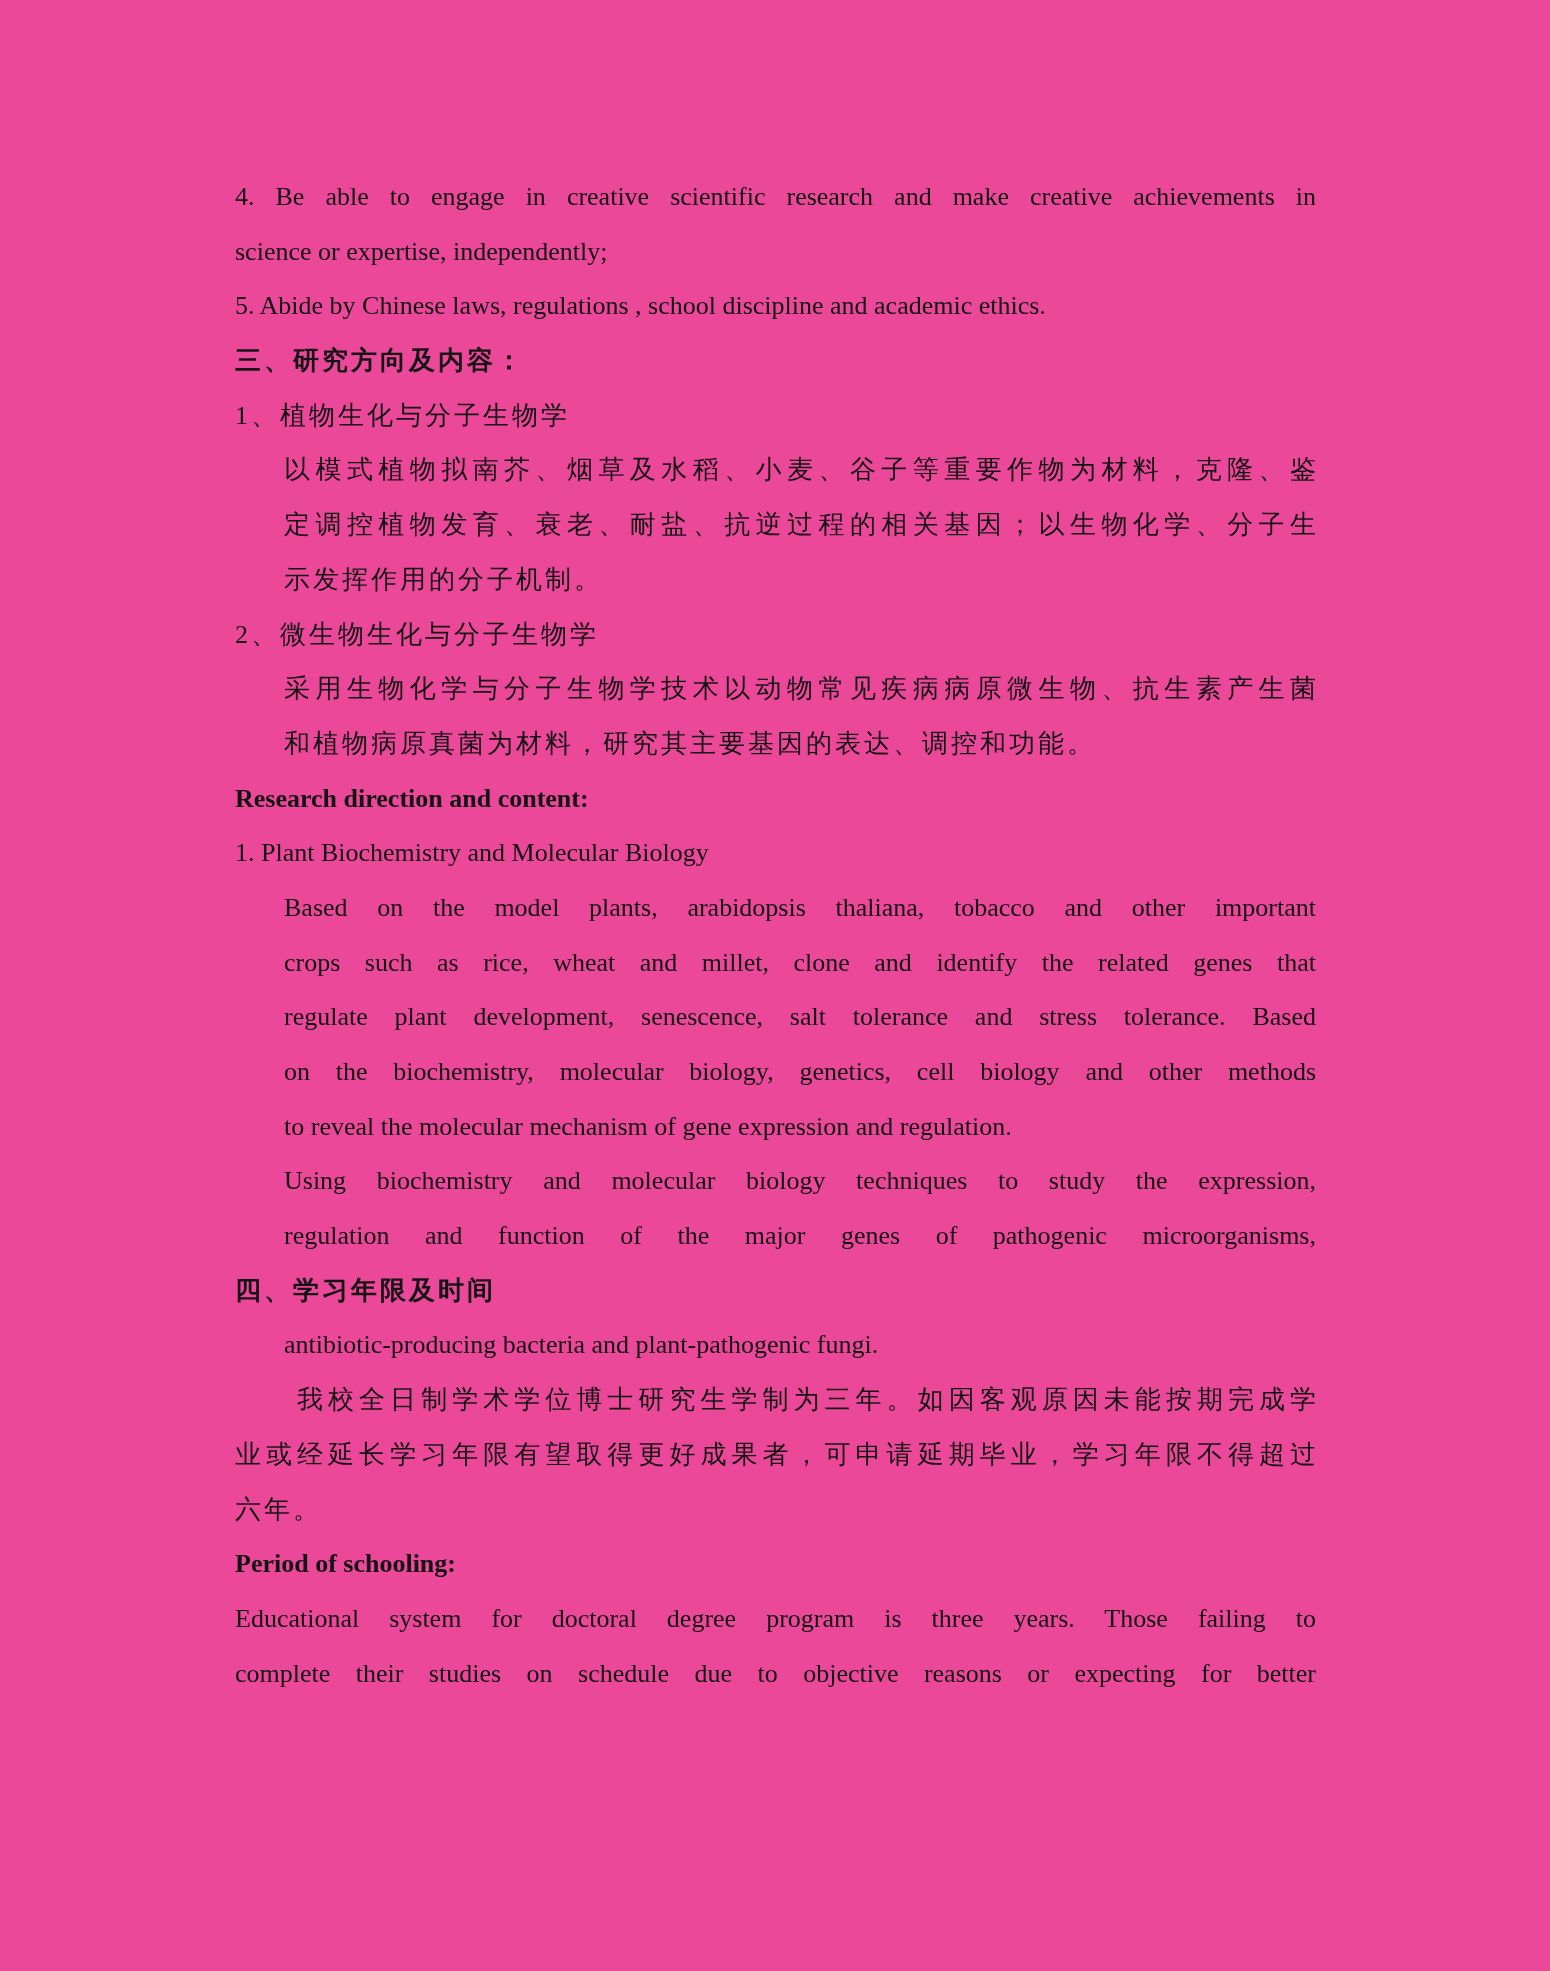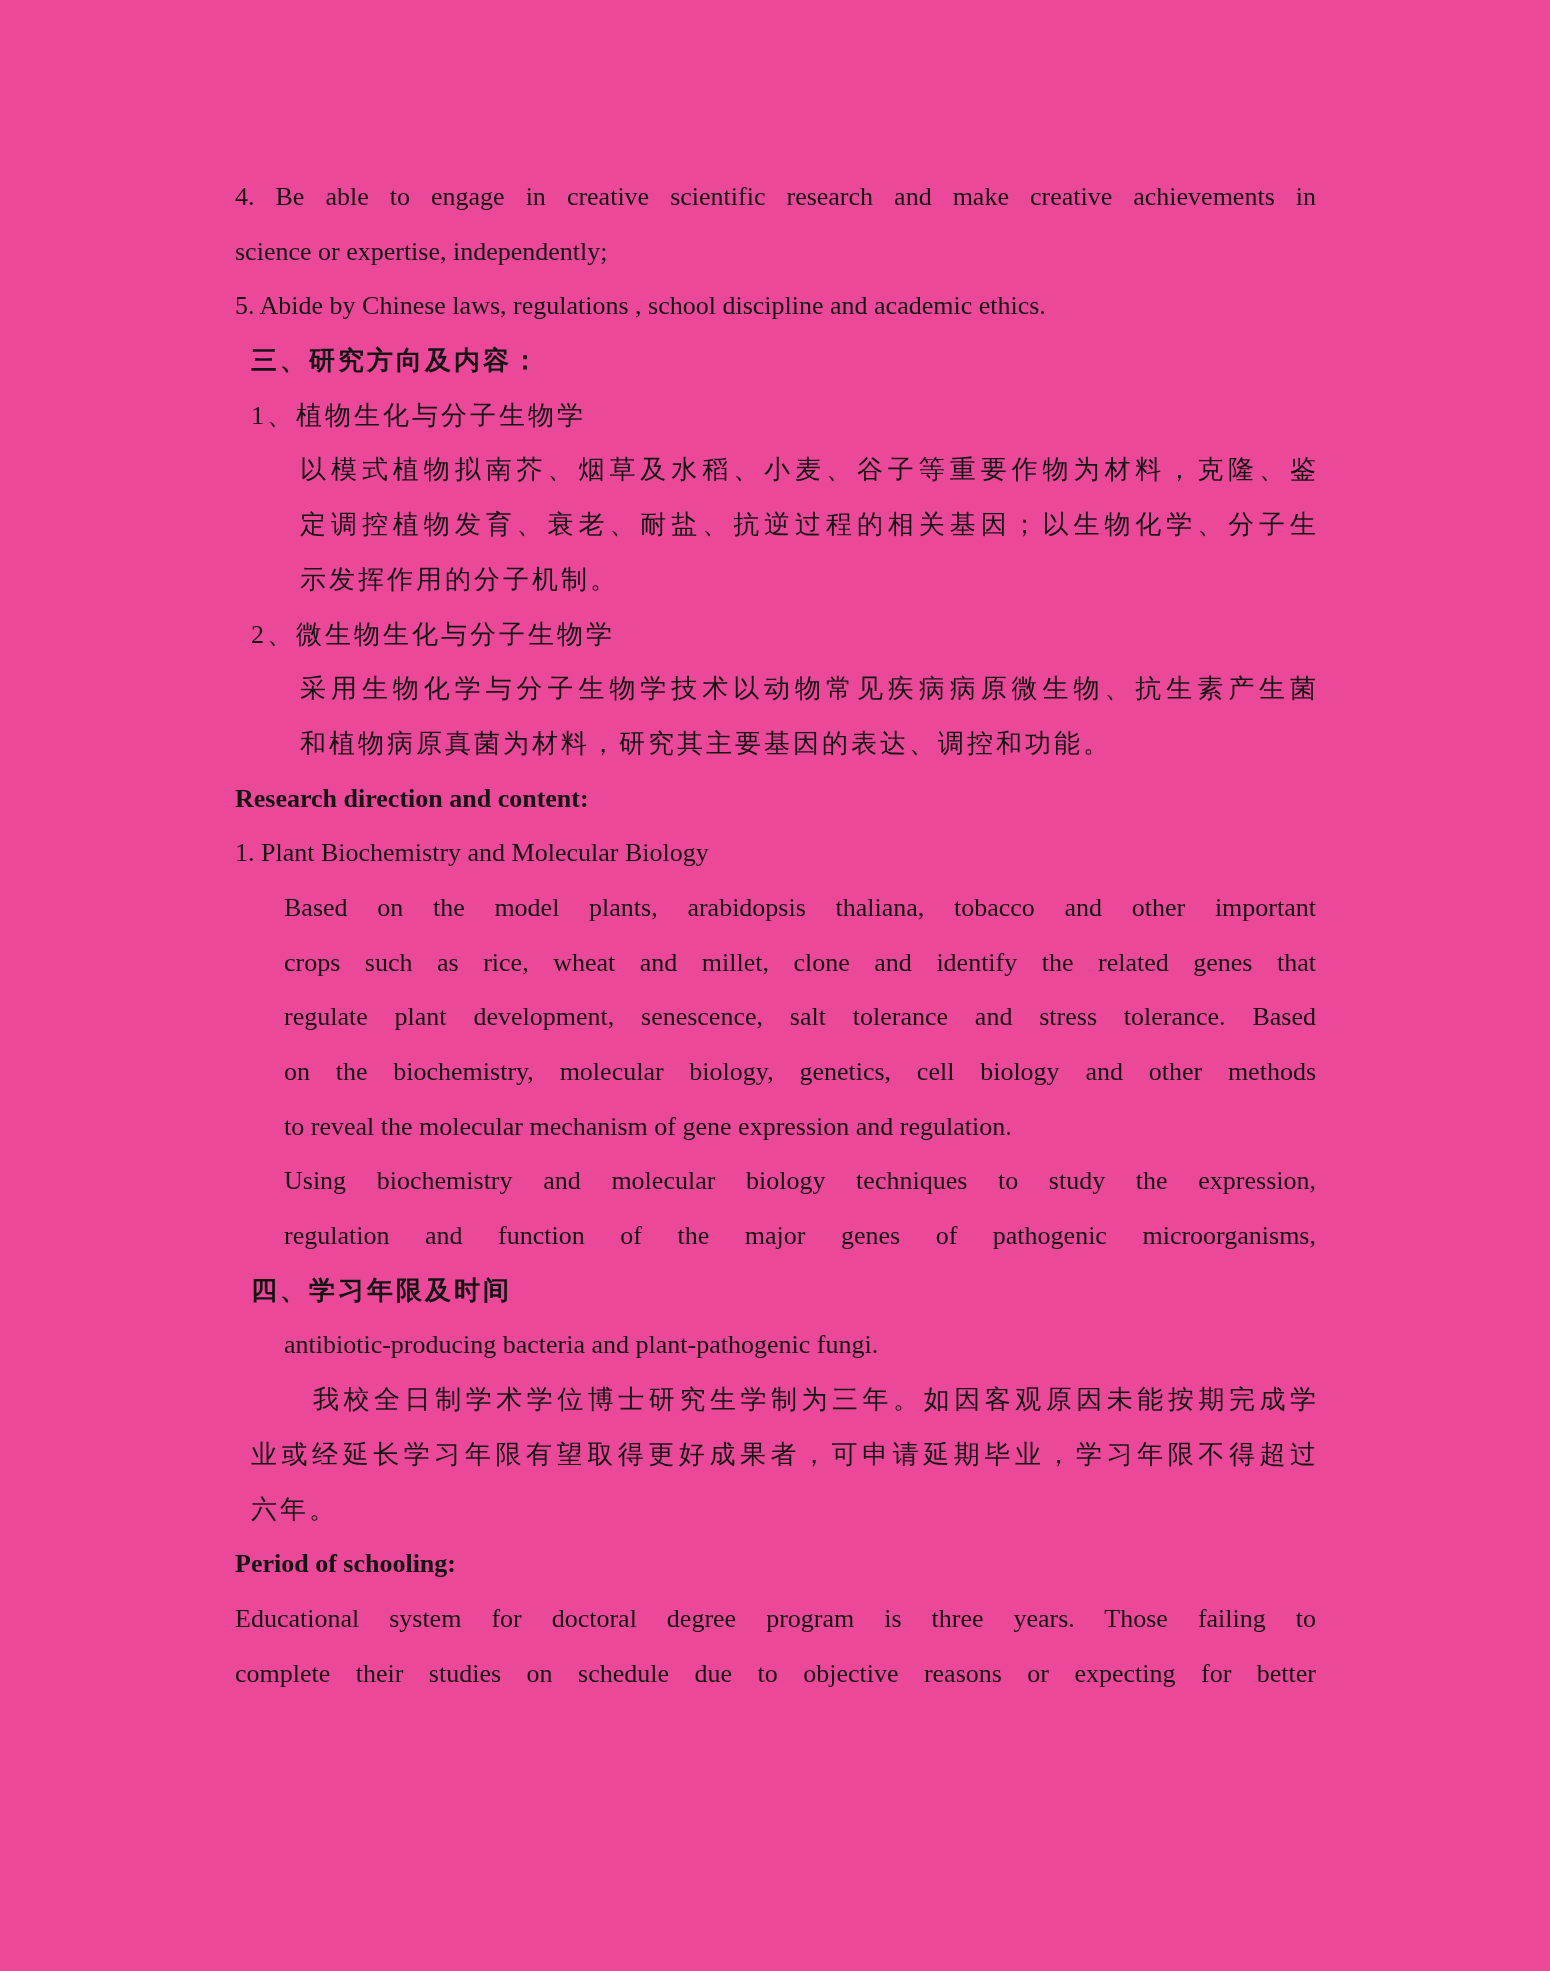--- a/index.html
+++ b/index.html
@@ -29,21 +29,21 @@
     text-align: justify;
     text-align-last: justify;
     white-space: normal;
   }
   
   .ind  { padding-left: 49px; font-family: Liberation Serif, serif; }
   
   .ind2 { padding-left: 62px; }
   .b    { font-weight: bold; }
   
-  .cjk        { letter-spacing: 3px; margin-left: 16px; }
+  .cjk        { letter-spacing: 3px; }
   .cjk.j      { letter-spacing: 0; }
 </style>
 </head>
 <body>
 
 <main class="page">
   <div class="l j">4. Be able to engage in creative scientific research and make creative achievements in</div>
   <div class="l">science or expertise, independently;</div>
   <div class="l">5. Abide by Chinese laws, regulations , school discipline and academic ethics.</div>
   <div class="l b cjk">三、研究方向及内容：</div>

